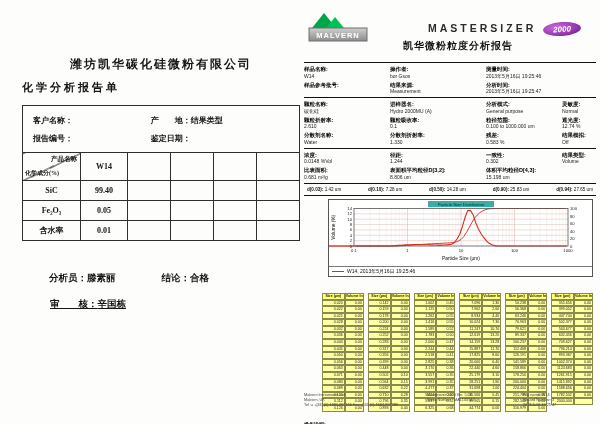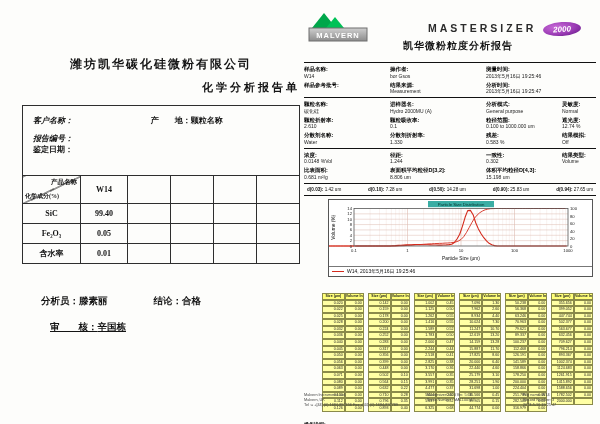--- a/index.html
+++ b/index.html
@@ -1,37 +1,37 @@
 <!DOCTYPE html>
 <html><head>
 <meta charset="utf-8">
 <style>
   html,body{margin:0;padding:0;background:#e9e9e6;}
   .canvas{position:relative;width:600px;height:424px;background:#fdfdfb;overflow:hidden;
           font-family:"Liberation Sans",sans-serif;color:#141414;}
   
   .left-page{position:absolute;left:22px;top:56px;width:278px;font-family:"Liberation Serif",serif;}
   .lp-title{ text-align:center;font-weight:bold;font-size:12px;letter-spacing:2px;}
-  .lp-subtitle{text-align:right;font-weight:bold;font-size:11px;letter-spacing:3px;margin-top:7px;}
+  .lp-subtitle{text-align:left;font-weight:bold;font-size:11px;letter-spacing:3px;margin-top:7px;}
   .info-box{margin-top:10px;border:1px solid #2e2e2e;padding:9px 10px 8px 10px;}
   .info-row{display:flex;margin-bottom:7px;font-size:8px;font-weight:bold;}
-  .info-row:last-child{margin-bottom:12px;flex-direction:column;}
-  .f-left{width:46%;font-style:italic;}
+  .info-row:last-child{margin-bottom:0;}
+  .f-left{width:46%;}
   .chem-table{width:100%;border-collapse:collapse;margin-top:-1px;table-layout:fixed;}
   .chem-table td{border:1px solid #2e2e2e;font-size:8px;font-weight:bold;text-align:center;
                  height:19px;overflow:hidden;padding:0;}
   .chem-table td.c-label{width:21%;}
   .chem-table td.c-val{width:17%;}
   .chem-table td.c-empty{width:15.5%;}
   td.diag{position:relative;height:27px;
           background:linear-gradient(to bottom right,transparent calc(50% - .5px),#2e2e2e calc(50% - .5px),#2e2e2e calc(50% + .5px),transparent calc(50% + .5px));}
   .diag-top{position:absolute;top:2px;right:3px;font-size:6.5px;font-weight:bold;}
   .diag-bottom{position:absolute;bottom:2px;left:2px;font-size:6px;font-weight:bold;}
   .sig-block{margin-top:31px;font-size:9.5px;font-weight:bold;}
-  .sig-row1{display:flex;margin-left:19px;}
+  .sig-row1{display:flex;margin-left:27px;}
   .sig-conclusion{margin-left:46px;}
   .sig-row2{margin-left:28px;margin-top:13px;text-decoration:underline;}
   
   .right-page{position:absolute;left:300px;top:6px;width:296px;height:414px;}
   .brand{position:relative;height:50px;}
   .malvern-logo{position:absolute;left:8px;top:4px;}
   .ms-row{position:absolute;left:128px;top:16px;display:flex;gap:7px;}
   .ms-word{font-weight:bold;font-size:10.5px;letter-spacing:3px;color:#2b2b2b;}
   .oval2000{width:38px;height:14px;border-radius:50%;
             background:radial-gradient(ellipse at 35% 35%, #c96cd8 0%, #9a3bb4 55%, #5c1580 100%);
@@ -75,21 +75,21 @@
 
 <div class="canvas">
 
   <div class="left-page">
     <div class="lp-title">潍坊凯华碳化硅微粉有限公司</div>
     <div class="lp-subtitle">化学分析报告单</div>
 
     <div class="info-box">
       <div class="info-row">
         <span class="f-left">客户名称：</span>
-        <span><b>产　　地：</b><b>颗粒名称</b></span>
+        <span><b>产　　地：</b><b>结果类型</b></span>
       </div>
       <div class="info-row">
         <span class="f-left">报告编号：</span>
         <span>鉴定日期：</span>
       </div>
     </div>
 
     <table class="chem-table">
       <tbody id="chem-tbody">
           <tr>

